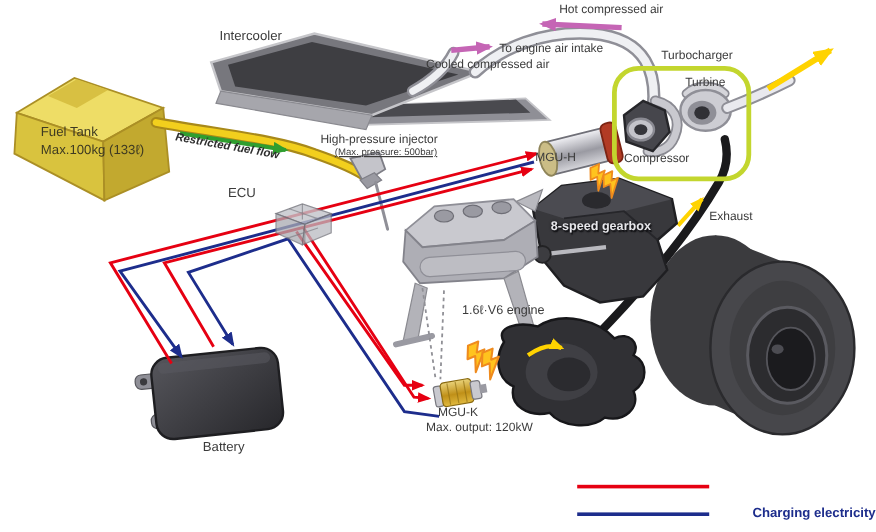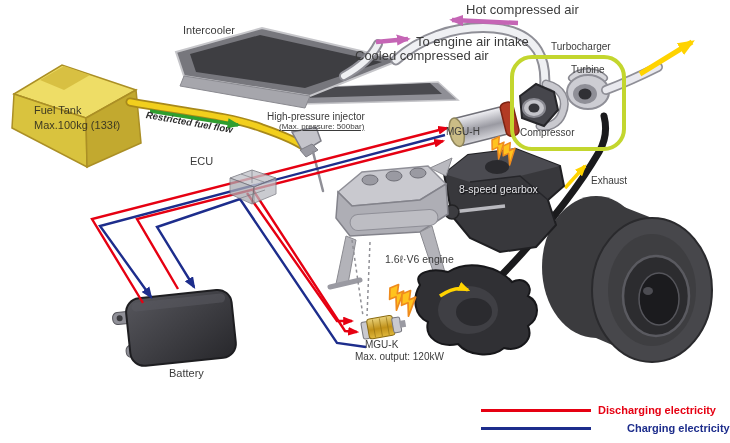--- a/index.html
+++ b/index.html
@@ -1,23 +1,23 @@
 <!DOCTYPE html>
 <html><head>
 <meta charset="utf-8">
 <style>
   html,body{margin:0;padding:0;background:#fff;}
   #canvas{position:relative;width:730px;height:443px;background:#ffffff;overflow:hidden;
           font-family:"Liberation Sans",sans-serif;}
   #art{position:absolute;left:0;top:0;}
   .lbl{position:absolute;color:#3b3b3b;white-space:nowrap;line-height:1.1;z-index:5;}
-  .s8{font-size:8px;}  .s9{font-size:13px;} .s95{font-size:9.5px;}
+  .s8{font-size:8px;}  .s9{font-size:10px;} .s95{font-size:9.5px;}
   .s10{font-size:10px;} .s105{font-size:10.5px;} .s11{font-size:11px;text-align:right;}
   .rot{transform:rotate(10deg);transform-origin:left top;font-style:italic;font-weight:bold;color:#2e2e2e;}
-  .gearbox-lbl{color:#e6e6ea;text-shadow:0 0 2px #101013,1px 1px 1px #101013;font-weight:normal;}
+  .gearbox-lbl{color:#e6e6ea;text-shadow:0 0 2px #101013,1px 1px 1px #101013;font-weight:bold;}
   .legend-row{position:absolute;display:flex;align-items:center;gap:7px;z-index:5;}
   .legend-line{display:inline-block;width:110px;height:3px;}
   .legend-line.red{background:#e60012;}
   .legend-line.blue{background:#1d2d8c;}
   .legend-txt{font-size:11px;font-weight:bold;}
   .legend-txt.red{color:#e60012;}
   .legend-txt.blue{color:#1d2d8c;}
 </style>
 </head>
 <body>
@@ -234,20 +234,19 @@
 <div class="lbl s11" style="left:190px;top:155px;">ECU</div>
 <div class="lbl s105 gearbox-lbl" style="left:459px;top:184px;">8-speed gearbox</div>
 <div class="lbl s105" style="left:385px;top:254px;">1.6ℓ·V6 engine</div>
 <div class="lbl s10" style="left:591px;top:175px;">Exhaust</div>
 <div class="lbl s10" style="left:365px;top:339px;">MGU-K</div>
 <div class="lbl s10" style="left:339px;top:351px;padding-left:16px;">Max. output: 120kW</div>
 <div class="lbl s11" style="left:169px;top:367px;">Battery</div>
 
 <div class="legend-row" style="left:481px;top:404px;">
   <span class="legend-line red"></span>
-  <span class="legend-txt red">Discharging electricity</span>
 </div>
 <div class="legend-row" style="left:481px;top:422px;gap:36px;">
   <span class="legend-line blue"></span>
   <span class="legend-txt blue">Charging electricity</span>
 </div>
 
 </div>
 
 </body></html>

